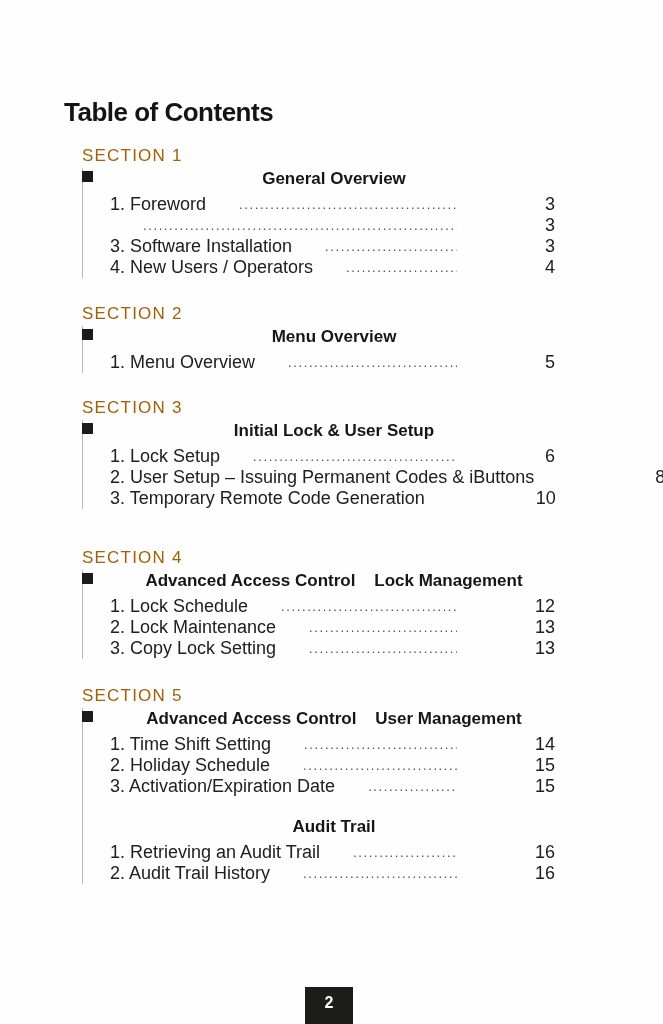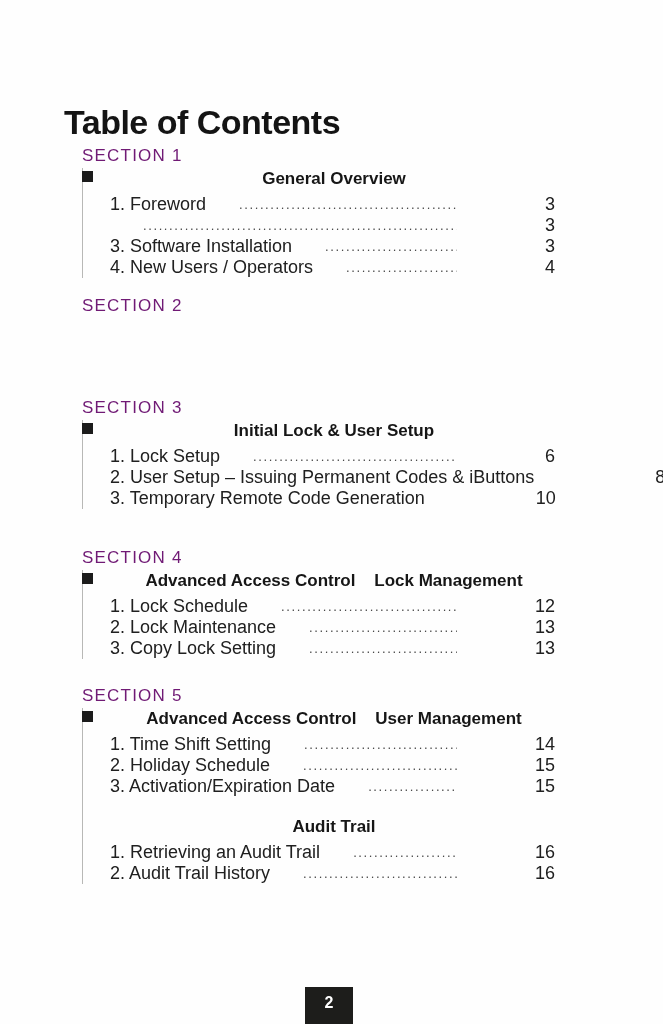--- a/index.html
+++ b/index.html
@@ -7,35 +7,35 @@
     width: 663px; height: 1024px;
     background: #fefefe;
     font-family: "Liberation Sans", sans-serif;
     color: #1f1f1f;
     position: relative;
     overflow: hidden;
   }
   .doc-title {
     position: absolute;
     left: 64px; top: 80px;
-    font-size: 34px;
+    font-size: 26px;
     font-weight: bold;
     letter-spacing: -0.5px;
     color: #141414;
   }
   .toc-section {
     position: absolute;
     left: 82px;
     width: 473px;
   }
   .sec-label {
     font-size: 17px;
     font-weight: 300;
     letter-spacing: 1.2px;
-    color: #701a75;
+    color: #a16207;
     line-height: 20px;
     margin-bottom: 2px;
   }
   .sec-block {
     position: relative;
     border-left: 1px solid #b8b8b6;
     padding-top: 1px;
   }
   .bullet {
     position: absolute;
@@ -86,21 +86,21 @@
     width: 48px; height: 37px;
     background: #1d1d1b;
     color: #ffffff;
     font-size: 16px;
     font-weight: bold;
     text-align: center;
     line-height: 31px;
   }
   
   #sec1 { top: 146px; }
-  #sec2 { top: 296px; }
+  #sec2 { top: 304px; }
   #sec3 { top: 398px; }
   #sec4 { top: 548px; }
   #sec5 { top: 686px; }
 </style>
 </head>
 <body>
 
 <h1 class="doc-title">Table of Contents</h1>
 
 <section class="toc-section" id="sec1">
@@ -125,20 +125,29 @@
     <div class="toc-row">
       <span class="row-label">4. New Users / Operators</span>
       <span class="leader"></span>
       <span class="row-page">4</span>
     </div>
   </div>
 </section>
 
 <section class="toc-section" id="sec2">
   <div class="sec-label">SECTION 2</div>
+  <div class="sec-block">
+    <span class="bullet"></span>
+    <div class="group-title">Menu Overview</div>
+    <div class="toc-row">
+      <span class="row-label">1. Menu Overview</span>
+      <span class="leader"></span>
+      <span class="row-page">5</span>
+    </div>
+  </div>
 </section>
 
 <section class="toc-section" id="sec3">
   <div class="sec-label">SECTION 3</div>
   <div class="sec-block">
     <span class="bullet"></span>
     <div class="group-title">Initial Lock &amp; User Setup</div>
     <div class="toc-row">
       <span class="row-label">1. Lock Setup</span>
       <span class="leader"></span>

